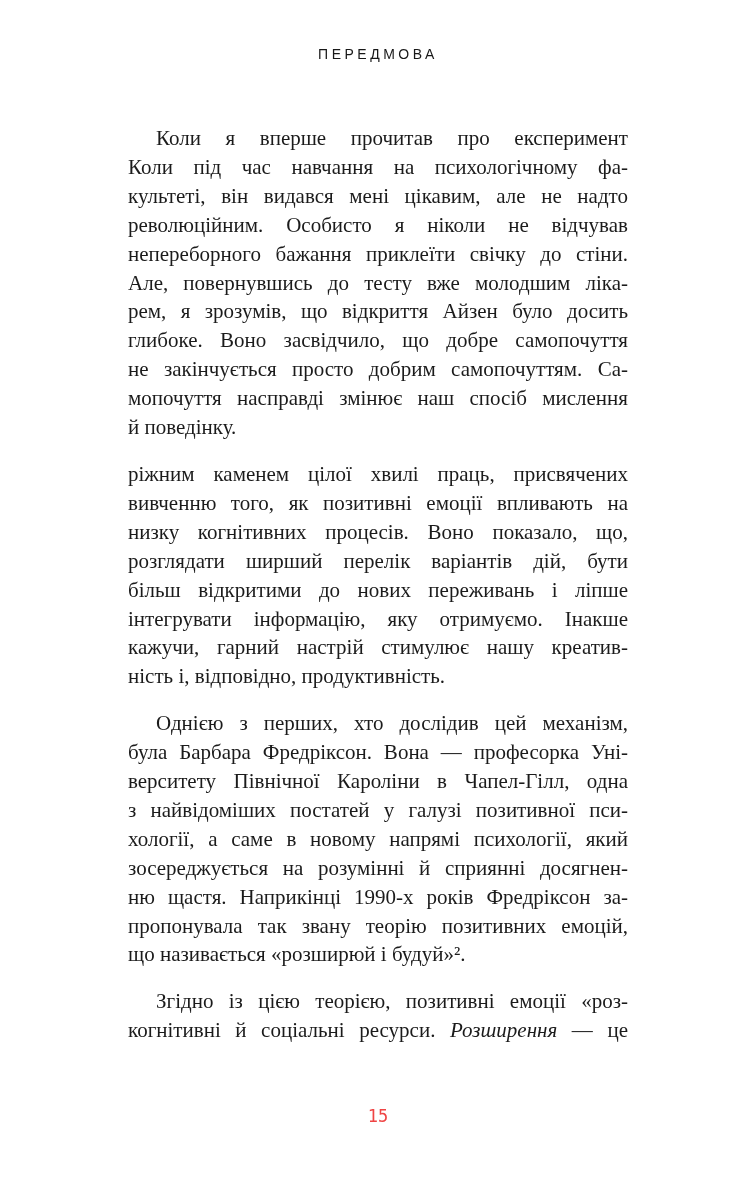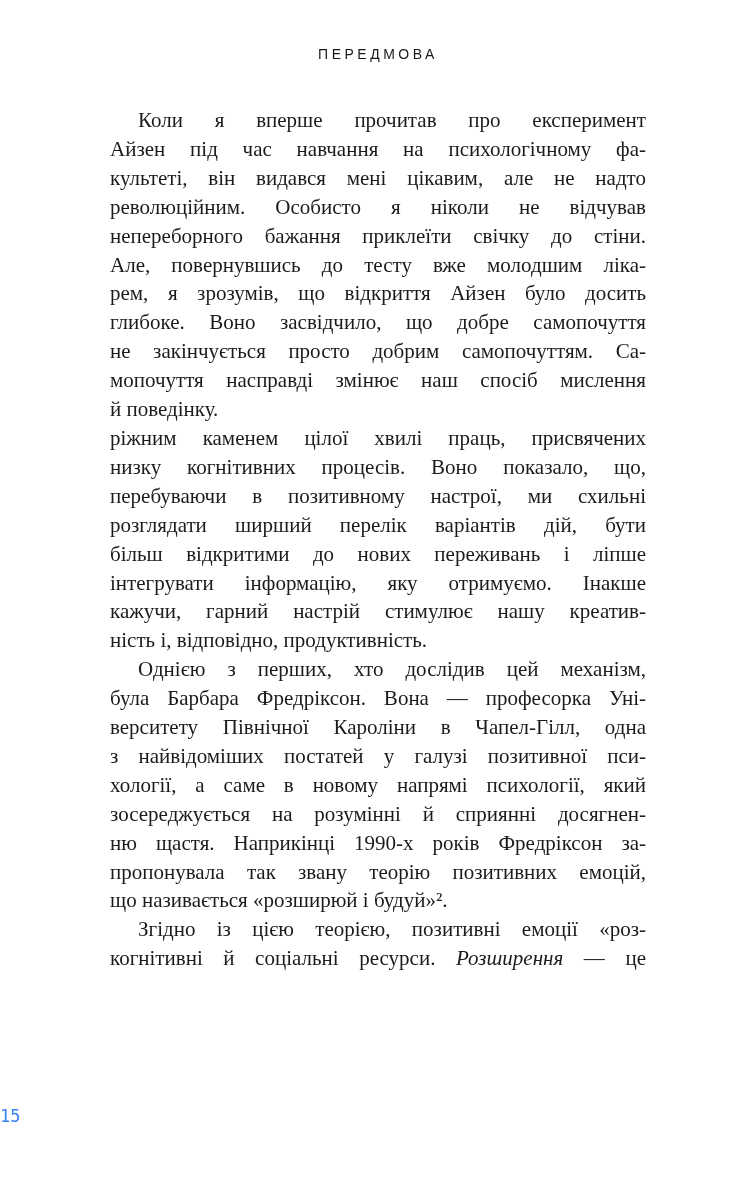--- a/index.html
+++ b/index.html
@@ -31,21 +31,21 @@
   .body-text {
     position: absolute;
     top: 106px;
     left: 110px;
     width: 536px;
     font-size: 21px;
     line-height: 28.9px;
     color: #1b1b1b;
   }
   .paragraph {
-    margin: 0;
+    margin: 18px;
     padding: 0;
   }
   .line {
     text-align: justify;
     text-align-last: justify;
     -moz-text-align-last: justify;
   }
   .line.first {
     padding-left: 28px;
   }
@@ -54,49 +54,50 @@
     -moz-text-align-last: left;
   }
   .italic {
     font-style: italic;
   }
   .page-number {
     position: absolute;
     top: 1106px;
     left: 0;
     width: 756px;
+    text-align: center;
     font-family: "DejaVu Sans Mono", "Liberation Mono", monospace;
     font-size: 17px;
-    color: #3b82f6;
+    color: #ef4444;
   }
 </style>
 </head>
 <body>
 
 <div class="page">
   <div class="chapter-header">ПЕРЕДМОВА</div>
 
   <div class="body-text">
       <div class="paragraph">
         <div class="line first"><span>Коли я вперше прочитав про експеримент</span></div>
-        <div class="line"><span>Айзен під час навчання на психологічному фа-</span></div>
+        <div class="line"><span>Коли під час навчання на психологічному фа-</span></div>
         <div class="line"><span>культеті, він видався мені цікавим, але не надто</span></div>
         <div class="line"><span>революційним. Особисто я ніколи не відчував</span></div>
         <div class="line"><span>непереборного бажання приклеїти свічку до стіни.</span></div>
         <div class="line"><span>Але, повернувшись до тесту вже молодшим ліка-</span></div>
         <div class="line"><span>рем, я зрозумів, що відкриття Айзен було досить</span></div>
         <div class="line"><span>глибоке. Воно засвідчило, що добре самопочуття</span></div>
         <div class="line"><span>не закінчується просто добрим самопочуттям. Са-</span></div>
         <div class="line"><span>мопочуття насправді змінює наш спосіб мислення</span></div>
         <div class="line last"><span>й поведінку.</span></div>
       </div>
       <div class="paragraph">
         <div class="line"><span>ріжним каменем цілої хвилі праць, присвячених</span></div>
+        <div class="line"><span>вивченню того, як позитивні емоції впливають на</span></div>
         <div class="line"><span>низку когнітивних процесів. Воно показало, що,</span></div>
-        <div class="line"><span>перебуваючи в позитивному настрої, ми схильні</span></div>
         <div class="line"><span>розглядати ширший перелік варіантів дій, бути</span></div>
         <div class="line"><span>більш відкритими до нових переживань і ліпше</span></div>
         <div class="line"><span>інтегрувати інформацію, яку отримуємо. Інакше</span></div>
         <div class="line"><span>кажучи, гарний настрій стимулює нашу креатив-</span></div>
         <div class="line last"><span>ність і, відповідно, продуктивність.</span></div>
       </div>
       <div class="paragraph">
         <div class="line first"><span>Однією з перших, хто дослідив цей механізм,</span></div>
         <div class="line"><span>була Барбара Фредріксон. Вона — професорка Уні-</span></div>
         <div class="line"><span>верситету Північної Кароліни в Чапел-Гілл, одна</span></div>

